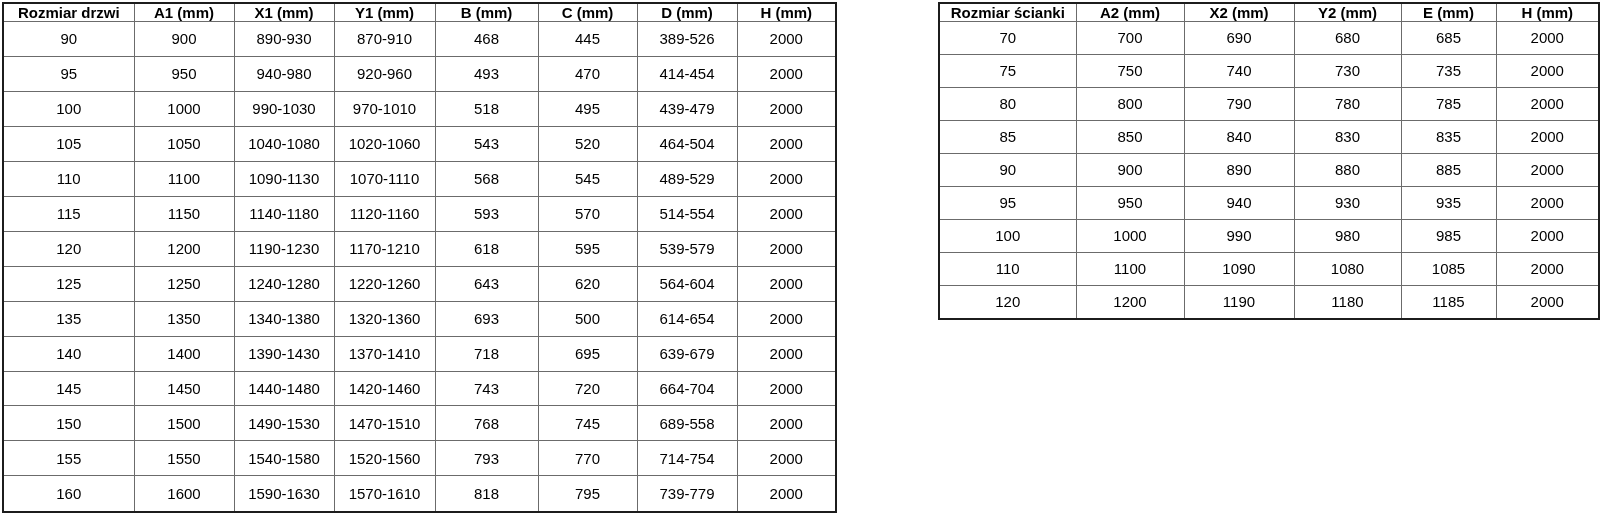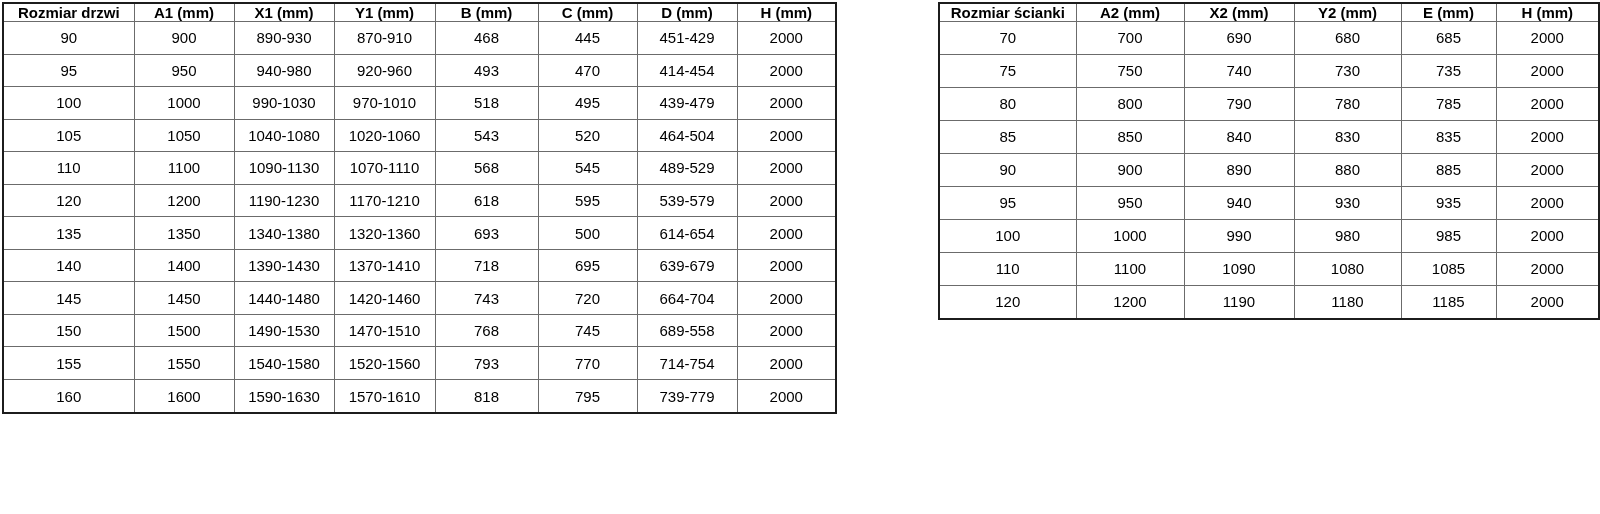--- a/index.html
+++ b/index.html
@@ -32,21 +32,21 @@
     overflow: hidden;
     white-space: nowrap;
   }
   table.size-table th {
     font-weight: bold;
   }
   #door-table {
     left: 2px;
     top: 2px;
     width: 833px;
-    height: 412px;
+    height: 511px;
   }
   #wall-table {
     left: 938px;
     top: 2px;
     width: 660px;
     height: 318px;
     padding-left: 20px;
   }
 </style>
 </head>
@@ -78,21 +78,21 @@
         </tr>
     </thead>
     <tbody>
         <tr>
           <td>90</td>
           <td>900</td>
           <td>890-930</td>
           <td>870-910</td>
           <td>468</td>
           <td>445</td>
-          <td>451-429</td>
+          <td>389-526</td>
           <td>2000</td>
         </tr>
         <tr>
           <td>95</td>
           <td>950</td>
           <td>940-980</td>
           <td>920-960</td>
           <td>493</td>
           <td>470</td>
           <td>414-454</td>
@@ -122,27 +122,47 @@
           <td>110</td>
           <td>1100</td>
           <td>1090-1130</td>
           <td>1070-1110</td>
           <td>568</td>
           <td>545</td>
           <td>489-529</td>
           <td>2000</td>
         </tr>
         <tr>
+          <td>115</td>
+          <td>1150</td>
+          <td>1140-1180</td>
+          <td>1120-1160</td>
+          <td>593</td>
+          <td>570</td>
+          <td>514-554</td>
+          <td>2000</td>
+        </tr>
+        <tr>
           <td>120</td>
           <td>1200</td>
           <td>1190-1230</td>
           <td>1170-1210</td>
           <td>618</td>
           <td>595</td>
           <td>539-579</td>
+          <td>2000</td>
+        </tr>
+        <tr>
+          <td>125</td>
+          <td>1250</td>
+          <td>1240-1280</td>
+          <td>1220-1260</td>
+          <td>643</td>
+          <td>620</td>
+          <td>564-604</td>
           <td>2000</td>
         </tr>
         <tr>
           <td>135</td>
           <td>1350</td>
           <td>1340-1380</td>
           <td>1320-1360</td>
           <td>693</td>
           <td>500</td>
           <td>614-654</td>

